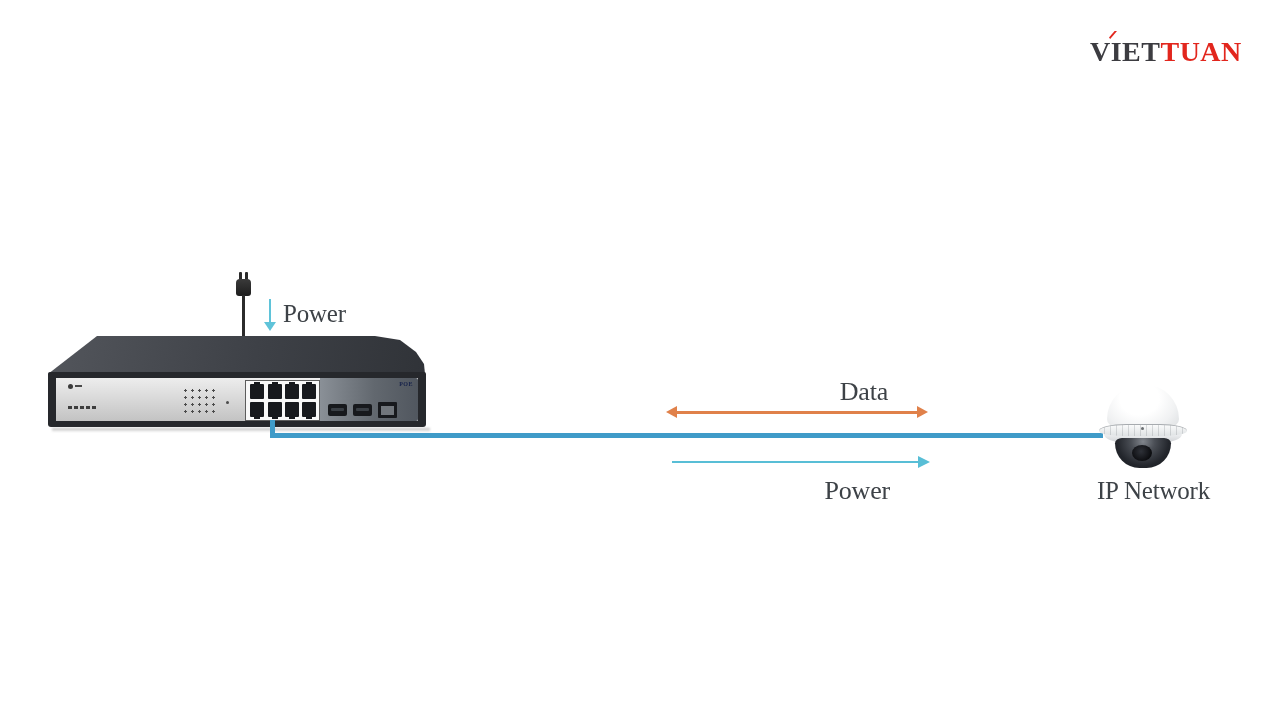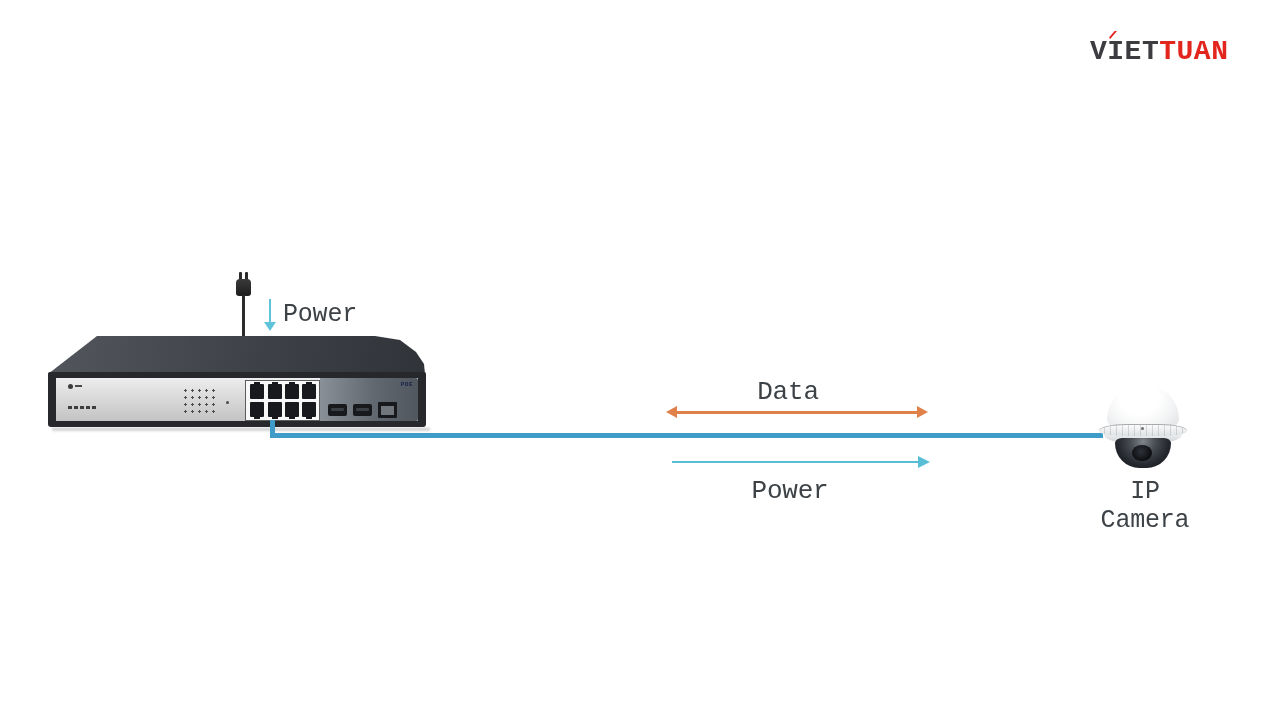--- a/index.html
+++ b/index.html
@@ -1,29 +1,29 @@
 <!DOCTYPE html>
 <html><head>
 <meta charset="utf-8">
 <style>
   html,body{margin:0;padding:0;background:#fff;}
   .stage{position:relative;width:1280px;height:712px;background:#ffffff;overflow:hidden;
-         font-family:Liberation Mono, monospace;color:#3d4247;}
+         font-family:Liberation Serif, serif;color:#3d4247;}
   .abs{position:absolute;}
 
   
   .logo{left:1090px;top:36px;font-size:28px;font-weight:700;letter-spacing:.5px;white-space:nowrap;}
   .logo .p1{color:#3c3c41;position:relative;}
   .logo .p2{color:#e2261d;}
   .logo-accent{position:absolute;left:1109px;top:31px;width:8px;height:8px;
                background:#e2261d;clip-path:polygon(15% 100%,100% 0,70% 0,0 80%);}
 
   
   .lbl{font-size:25px;letter-spacing:-.2px;}
-  .lbl-center{text-align:center;}
+  .lbl-center{text-align:right;}
 
   
   .sw-top{left:45px;top:334px;width:382px;height:40px;
           background:linear-gradient(100deg,#53565c 0%,#3e4147 55%,#303338 100%);
           clip-path:polygon(3px 40px,52px 2px,330px 2px,355px 6px,371px 18px,379px 30px,380px 40px);}
   .sw-front{left:48px;top:372px;width:378px;height:55px;background:#26282c;border-radius:2px 2px 3px 3px;}
   .sw-panel{position:absolute;left:8px;top:6px;width:362px;height:43px;
             background:linear-gradient(180deg,#ededed 0%,#d6d6d6 55%,#c3c3c3 100%);}
   .brand-mark{position:absolute;left:12px;top:6px;width:5px;height:5px;border-radius:50%;background:#3b3b3b;}
   .brand-mark::after{content:'';position:absolute;left:7px;top:1px;width:7px;height:2px;background:#4a4a4a;}
@@ -169,15 +169,15 @@
     <div class="head head-r"></div>
   </div>
   <div class="abs lbl lbl-center t-power-flow">Power</div>
 
   <div class="abs camera">
     <div class="cam-cap"></div>
     <div class="cam-skirt"></div>
     <div class="cam-brim"></div>
     <div class="cam-dome"></div>
   </div>
-  <div class="abs lbl lbl-center t-camera">IP Camera</div>
+  <div class="abs lbl lbl-center t-camera">IP Network</div>
 
 </div>
 
 </body></html>

